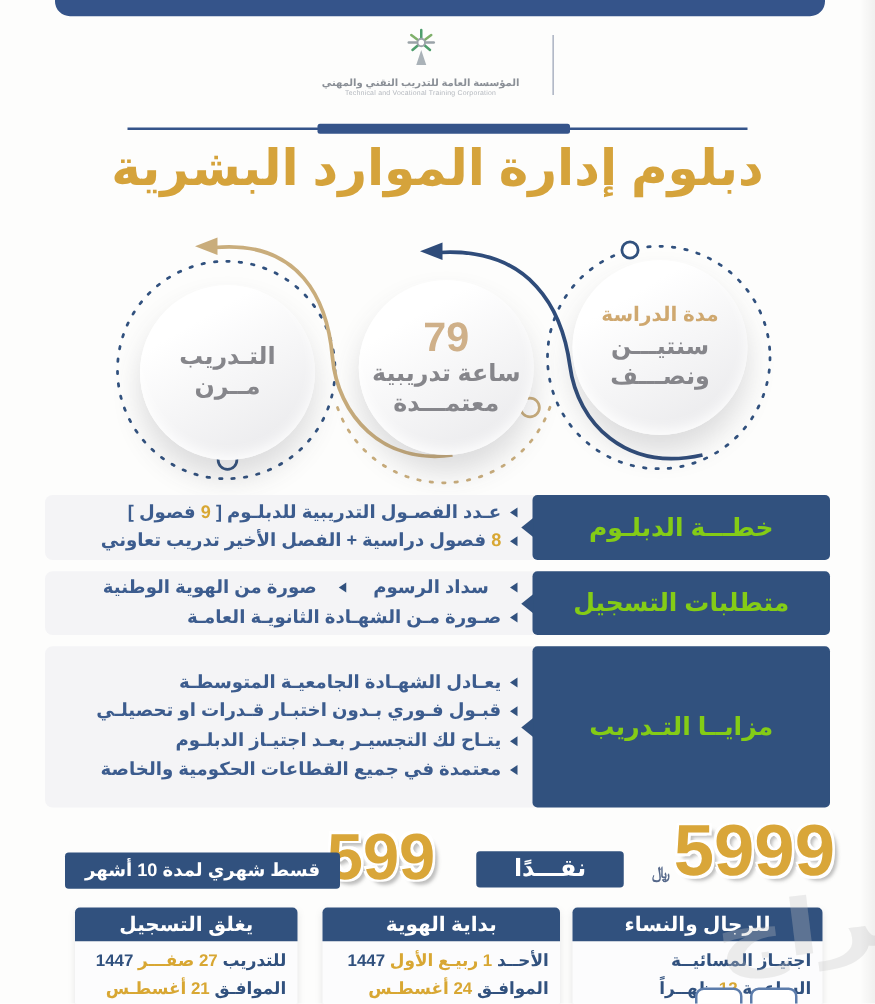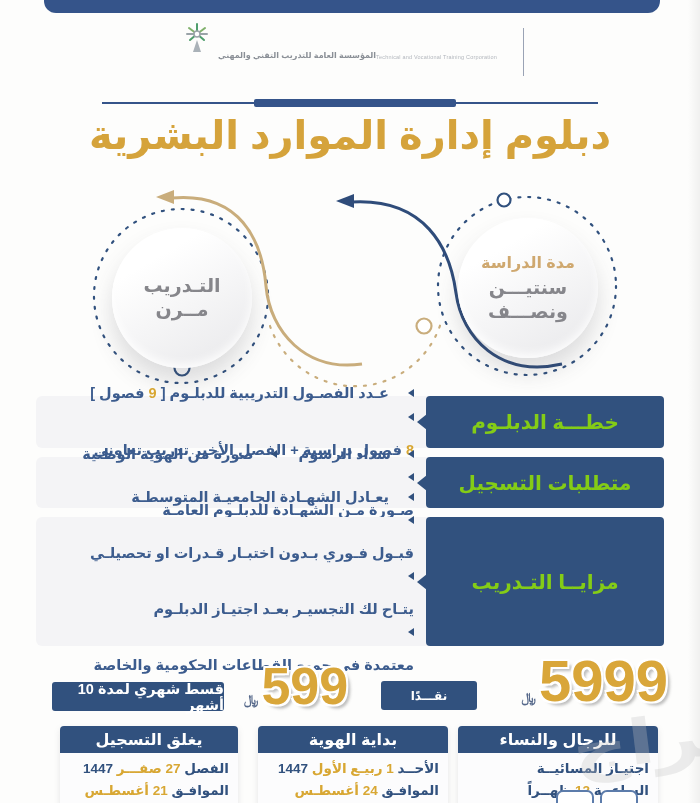--- a/index.html
+++ b/index.html
@@ -15,21 +15,21 @@
     pointer-events:none;
   }
 
   
   .top-band { position:absolute; top:0; left:44px; width:616px; height:13px;
     background:#35548a; border-radius:0 0 12px 12px; }
 
   
   .logos { position:absolute; top:20px; left:0; width:100%; height:80px;
     display:flex; justify-content:center; align-items:flex-start; gap:26px; direction:ltr; }
-  .logo-block { display:flex; flex-direction:row; align-items:flex-end; }
+  .logo-block { display:flex; flex-direction:column; align-items:center; }
   .tvtc-text-ar { font-size:8px; font-weight:bold; color:#8a8f96; margin-top:2px; }
   .tvtc-text-en { font-size:5.5px; color:#b3b7bd; margin-top:1px; letter-spacing:.2px; }
   .logo-divider { width:1px; height:48px; background:#9aa3b5; margin-top:8px; }
   .phases-name { font-size:13px; color:#bb9c66; letter-spacing:1px; font-family:"Liberation Serif","DejaVu Serif",serif; }
   .phases-ar { font-size:6.5px; color:#c2a97f; margin-top:2px; }
 
   
   .divider { position:absolute; top:102px; left:102px; width:496px; height:2px; background:#35548a; }
   .divider-bar { position:absolute; top:-3px; left:152px; width:202px; height:8px; background:#35548a; border-radius:2px; }
 
@@ -38,59 +38,59 @@
     direction:rtl; font-size:40px; font-weight:bold; color:#d5a33b; letter-spacing:-1px; }
 
   
   .circles-wrap { position:absolute; top:188px; left:0; width:700px; height:212px; }
   .deco-svg { position:absolute; top:0; left:0; }
   .stat-circle { position:absolute; width:140px; height:140px; border-radius:50%;
     background:linear-gradient(150deg,#ffffff 25%, #ececee 85%);
     box-shadow:0 14px 22px rgba(70,70,85,.18), inset 0 -4px 10px rgba(255,255,255,.9);
     display:flex; flex-direction:column; align-items:center; justify-content:center;
     direction:rtl; text-align:center; }
-  .c-duration { left:458px; top:30px; }
+  .c-duration { left:458px; top:20px; }
   .c-hours    { left:287px; top:36px; }
   .c-flex     { left:112px; top:40px; }
   .circle-label { font-size:16px; font-weight:bold; color:#cfa86f; margin-bottom:4px; }
   .circle-value { font-size:33px; font-weight:bold; color:#cfb089; line-height:1; margin-bottom:2px; }
   .circle-line  { font-size:19px; font-weight:bold; color:#86868b; line-height:1.25; }
 
   
   .row { position:absolute; left:36px; width:628px; background:#f4f4f6; border-radius:6px; }
   .row-plan { top:396px; height:52px; }
   .row-req  { top:457px; height:51px; }
   .row-benefits { top:517px; height:129px; }
   .row-header { position:absolute; right:0; top:0; width:238px; height:100%;
     background:#31517e; border-radius:4px; color:#84cc16; font-weight:bold; font-size:20px;
     display:flex; align-items:center; justify-content:center; direction:rtl; }
   .row-header::before { content:""; position:absolute; left:-9px; top:50%; margin-top:-8px;
     border:8px solid transparent; border-right:10px solid #31517e; border-left:0; }
   .row-bullets { position:absolute; left:8px; top:0; width:376px; height:100%;
     display:flex; flex-direction:column; justify-content:center; direction:rtl; padding:4px 6px; }
-  .b-line { display:flex; align-items:flex-start; gap:19px; direction:rtl;
+  .b-line { display:flex; align-items:flex-start; gap:7px; direction:rtl;
     font-size:14.5px; font-weight:bold; color:#3c5c8e; line-height:1.45; }
-  .b-line + .b-line { margin-top:2px;flex-direction:column; }
+  .b-line + .b-line { margin-top:2px; }
   .tri { flex:0 0 auto; width:0; height:0; margin-top:6px;
     border:4px solid transparent; border-right:6px solid #31517e; border-left:0; }
   .gold-num { color:#d8a733; }
   .b-pair { display:flex; gap:22px; direction:rtl; }
   .b-sub { display:flex; gap:17px; direction:rtl; }
 
   
   .price-amount { position:absolute; display:flex; align-items:flex-end; direction:ltr;
     font-weight:bold; color:#d9a639;
     text-shadow:-2px -2px 0 #ffffff, 2px -2px 0 #ffffff, -2px 2px 0 #ffffff, 2px 2px 0 #ffffff, 4px 4px 3px rgba(110,110,110,.45); }
   .amount-cash { right:32px; top:652px; font-size:58px; line-height:1; }
   .amount-inst { left:244px; top:660px; font-size:52px; line-height:1; }
   .riyal { font-size:13px; color:#55688a; margin:0 3px 6px 0; text-shadow:none; font-weight:bold; }
   .price-pill { position:absolute; background:#31517e; color:#ffffff; font-weight:bold;
     display:flex; align-items:center; justify-content:center; direction:rtl; border-radius:3px; }
-  .pill-cash { left:381px; top:681px; width:96px; height:29px; font-size:12px; }
-  .pill-inst { left:52px;  top:682px; width:172px; height:29px; font-size:14.5px; }
+  .pill-cash { left:381px; top:681px; width:118px; height:29px; font-size:19px; }
+  .pill-inst { left:52px;  top:682px; width:220px; height:29px; font-size:14.5px; }
 
   
   .info-box { position:absolute; top:726px; border-radius:4px;
     box-shadow:0 3px 6px rgba(120,120,130,.18); background:#fcfcfd; }
   .box-audience { left:458px; width:200px; }
   .box-start    { left:258px; width:190px; }
   .box-close    { left:60px;  width:178px; }
   .info-header { height:27px; background:#31517e; border-radius:4px 4px 0 0;
     color:#ffffff; font-weight:bold; font-size:16px;
     display:flex; align-items:center; justify-content:center; direction:rtl; }
@@ -152,20 +152,25 @@
       <circle cx="504" cy="12" r="6.5" fill="#ffffff" stroke="#31517e" stroke-width="2.2"></circle>
       <circle cx="182" cy="180" r="7.5" fill="#ffffff" stroke="#31517e" stroke-width="2.2"></circle>
       <circle cx="424" cy="138" r="7.5" fill="#ffffff" stroke="#c9ad7c" stroke-width="2.2"></circle>
     </svg>
 
     <div class="stat-circle c-duration">
       <div class="circle-label">مدة الدراسة</div>
       <div class="circle-line">سنتيـــن</div>
       <div class="circle-line">ونصـــف</div>
     </div>
+    <div class="stat-circle c-hours">
+      <div class="circle-value">79</div>
+      <div class="circle-line">ساعة تدريبية</div>
+      <div class="circle-line">معتمـــدة</div>
+    </div>
     <div class="stat-circle c-flex">
       <div class="circle-line">التـدريب</div>
       <div class="circle-line">مــرن</div>
     </div>
   </div>
 
   <div class="row row-plan">
     <div class="row-header">خطـــة الدبلـوم</div>
     <div class="row-bullets">
       <div class="b-line">
@@ -187,21 +192,21 @@
             <span class="tri"></span>
             <span>سداد الرسوم</span>
           </span>
         <span class="b-sub">
             <span class="tri"></span>
             <span>صورة من الهوية الوطنية</span>
           </span>
       </div>
       <div class="b-line">
         <span class="tri"></span>
-        <span>صـورة مـن الشهـادة للدبلـوم العامـة</span>
+        <span>صـورة مـن الشهـادة الثانويـة العامـة</span>
       </div>
     </div>
   </div>
 
   <div class="row row-benefits">
     <div class="row-header">مزايــا التـدريب</div>
     <div class="row-bullets">
       <div class="b-line">
         <span class="tri"></span>
         <span>يعـادل الشهـادة الجامعيـة المتوسطـة</span>
@@ -245,21 +250,21 @@
     <div class="info-header">بداية الهوية</div>
     <div class="info-body">
       <div><span>الأحــد </span><span class="gold-part">1 ربيـع الأول</span><span> 1447</span></div>
       <div><span>الموافـق </span><span class="gold-part">24 أغسطـس</span></div>
     </div>
   </div>
 
   <div class="info-box box-close">
     <div class="info-header">يغلق التسجيل</div>
     <div class="info-body">
-      <div><span>الفصل </span><span class="gold-part">27 صفـــر</span><span> 1447</span></div>
+      <div><span>للتدريب </span><span class="gold-part">27 صفـــر</span><span> 1447</span></div>
       <div><span>الموافـق </span><span class="gold-part">21 أغسطـس</span></div>
     </div>
   </div>
 
   <div class="watermark">حراج</div>
   <div class="chip chip1"></div>
   <div class="chip chip2"></div>
 
 </div>
 

